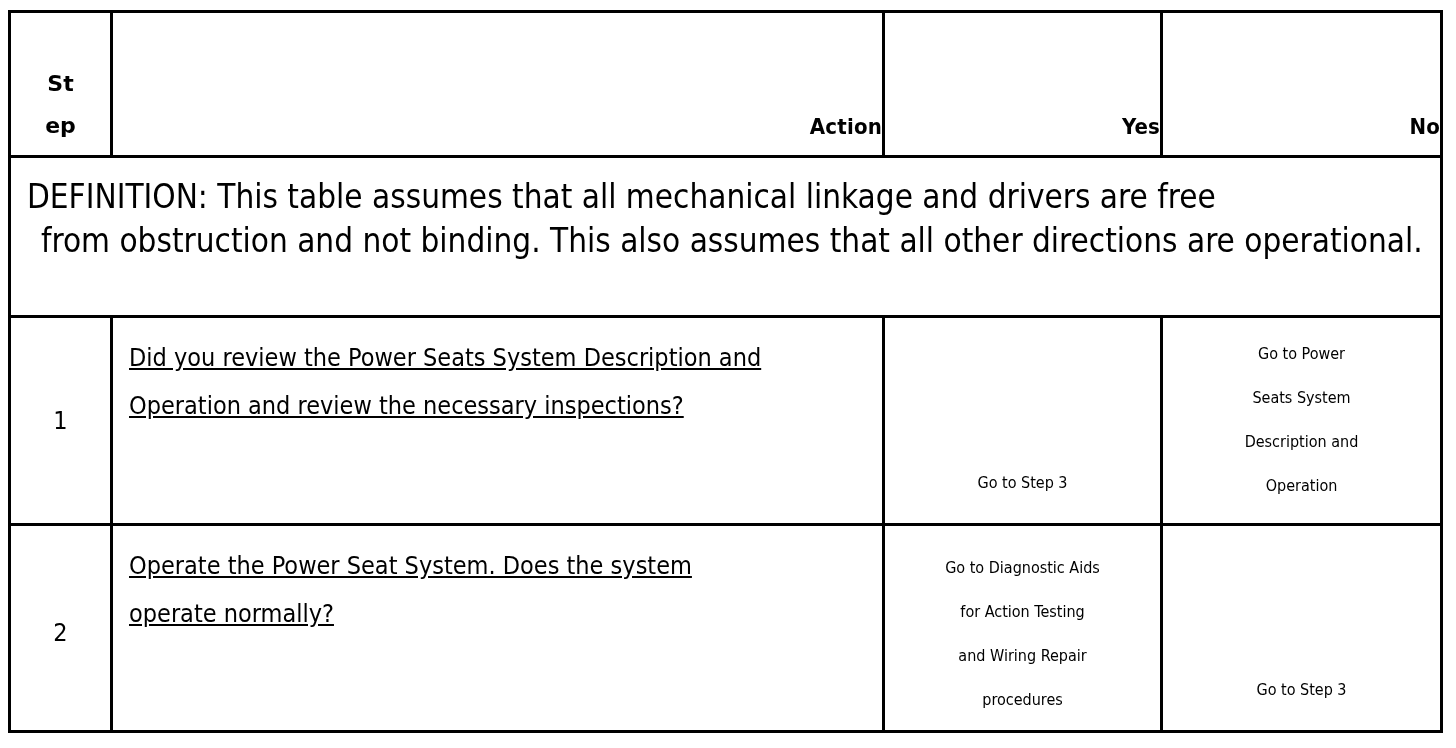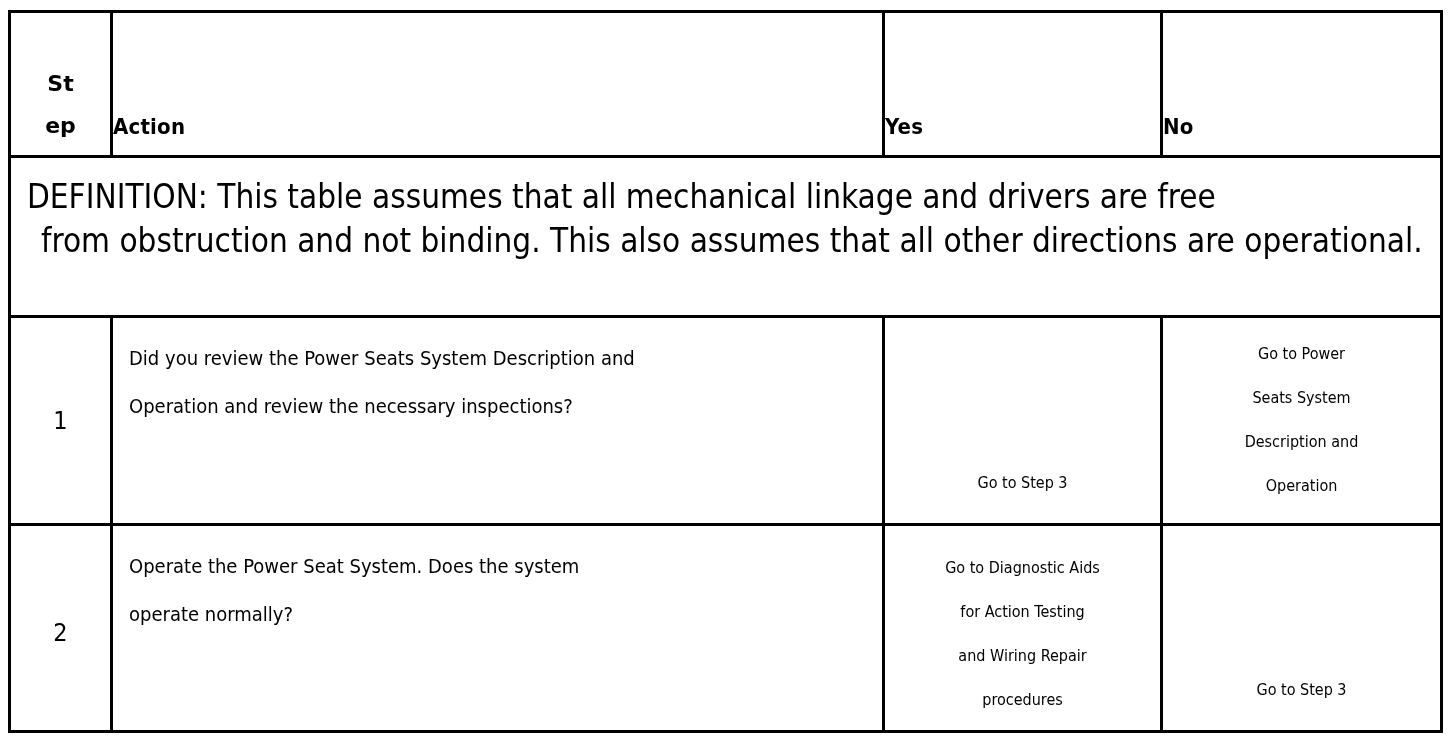--- a/index.html
+++ b/index.html
@@ -48,21 +48,21 @@
   .col-no     { width: 280px; }
 
   
   .hdr-cell {
     height: 139px;
     position: relative;
   }
   .hdr-inner {
     position: absolute;
     left: 0; right: 0; bottom: 8px;
-    text-align: left;
+    text-align: right;
     font-weight: bold;
     font-size: 22px;
     font-stretch: condensed;
     line-height: 40px;
     letter-spacing: 0.2px;
   }
   .hdr-step-inner {
     position: absolute;
     left: 0; right: 0;
     top: 50px;
@@ -106,24 +106,25 @@
     line-height: 30px;
   }
   .row1 .step-num { top: 88px; }
   .row2 .step-num { top: 92px; }
 
   .action-text {
     position: absolute;
     top: 16px;
     left: 16px;
     right: 12px;
-    font-size: 20px;
+    font-size: 25px;
     font-stretch: condensed;
     line-height: 48px;
     white-space: nowrap;
+    text-decoration: underline;
   }
   .action-text .ln { display: block; }
 
   
   .branch-text {
     position: absolute;
     left: 4px;
     right: 4px;
     text-align: center;
     font-size: 16px;

